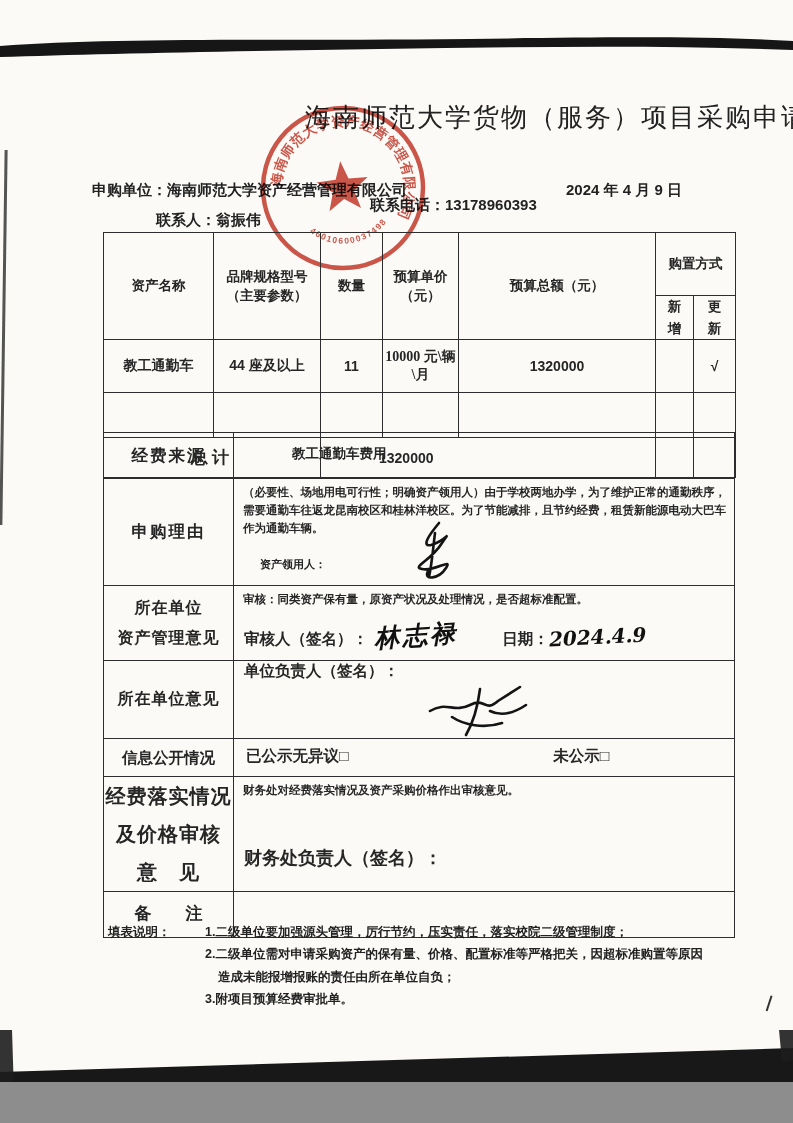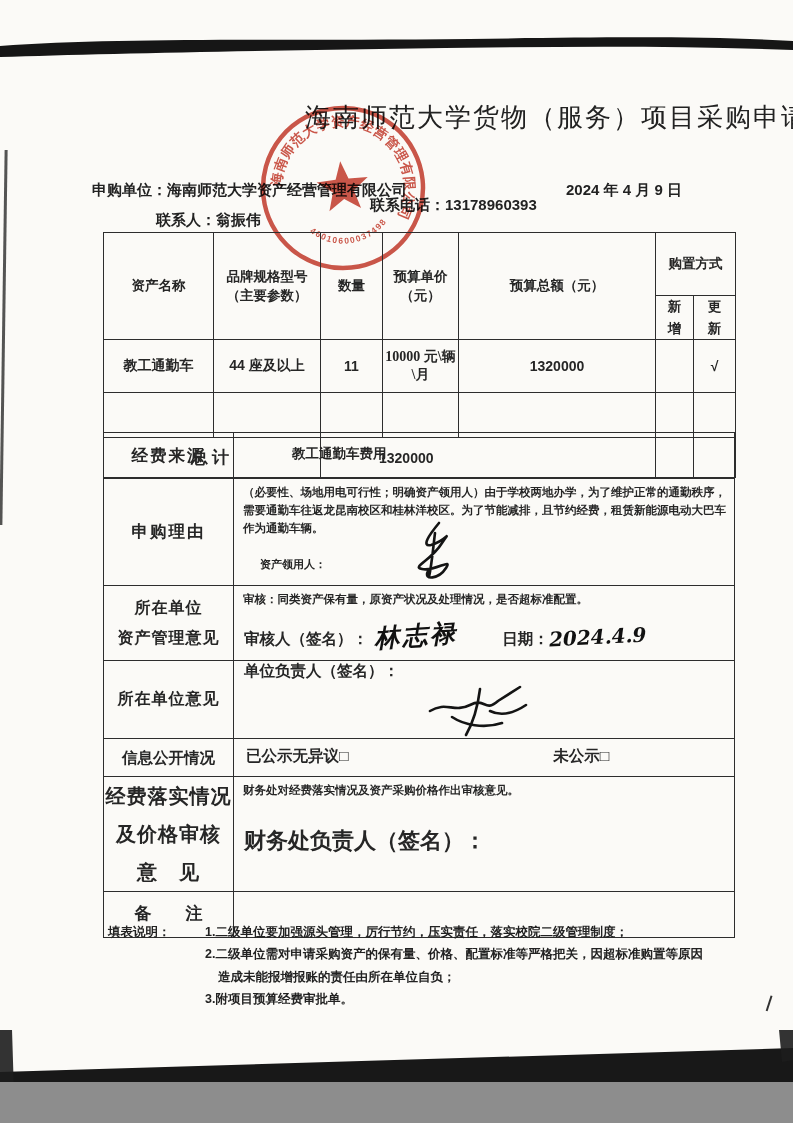--- a/index.html
+++ b/index.html
@@ -187,21 +187,21 @@
       </td>
     </tr>
     <tr style="height:94px">
       <td class="lbl" style="font-size:20px;letter-spacing:1px">
         <span>经费落实情况</span><br>
         <span>及价格审核</span><br>
         <span>意　见</span>
       </td>
       <td class="cnt">
         <div class="small-note">财务处对经费落实情况及资产采购价格作出审核意见。</div>
-        <div class="sign-line" style="margin-top:26px;padding-left:10px;font-size:22px">
+        <div class="sign-line" style="margin-top:46px;padding-left:10px;font-size:18px">
           <span>财务处负责人（签名）：</span>
         </div>
       </td>
     </tr>
     <tr style="height:46px">
       <td class="lbl" style="font-size:17px;letter-spacing:0">备　　注</td>
       <td class="cnt"></td>
     </tr>
   </tbody>
     </table>

